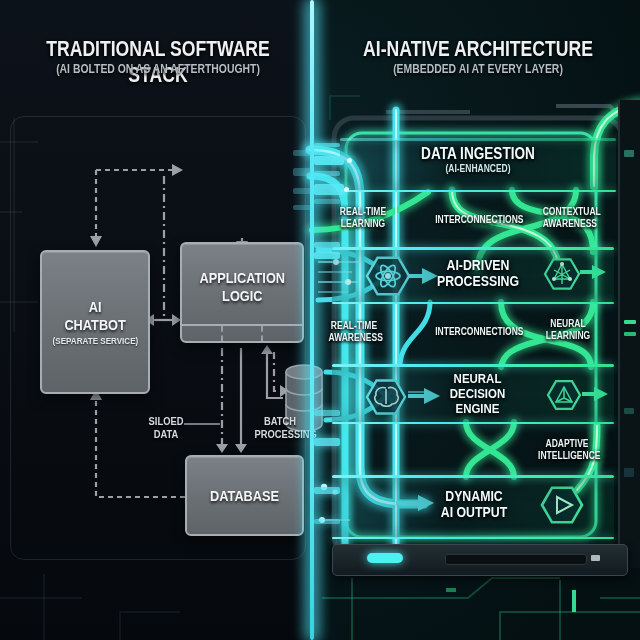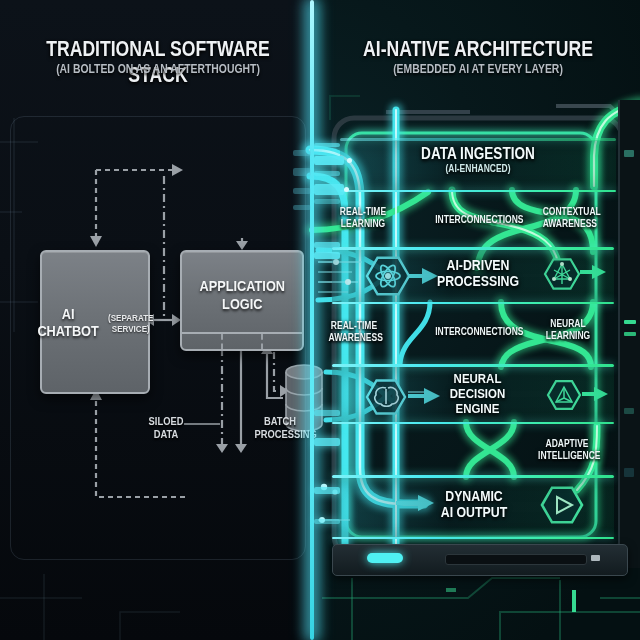--- a/index.html
+++ b/index.html
@@ -300,36 +300,39 @@
 
   <div class="abs" id="left-frame"></div>
 
   <div class="abs main-title cx80 pre" style="left:8px;top:36px;width:300px">TRADITIONAL SOFTWARE STACK</div>
   <div class="abs sub-title cx80 pre" style="left:8px;top:61px;width:300px">(AI BOLTED ON AS AN AFTERTHOUGHT)</div>
 
   <div class="abs main-title cx80 pre" style="left:330px;top:36px;width:296px">AI-NATIVE ARCHITECTURE</div>
   <div class="abs sub-title cx80 pre" style="left:330px;top:61px;width:296px">(EMBEDDED AI AT EVERY LAYER)</div>
 
 
-  <div class="abs gbox" style="left:180px;top:250px;width:120px;height:97px">
+  <div class="abs gbox" style="left:180px;top:242px;width:120px;height:97px">
     <div class="lbl pre cx85" style="margin-bottom:12px">APPLICATION
 LOGIC</div>
     <div class="al-footer">
         <div></div>
         <div></div>
         <div></div>
       </div>
   </div>
 
-  <div class="abs gbox" style="left:40px;top:250px;width:106px;height:140px;flex-direction:row">
+  <div class="abs gbox" style="left:40px;top:250px;width:106px;height:140px;flex-direction:column">
     <div class="lbl pre cx85">AI
 CHATBOT</div>
     <div class="sublbl cx85">(SEPARATE SERVICE)</div>
   </div>
 
+  <div class="abs gbox" style="left:185px;top:455px;width:115px;height:77px">
+    <div class="lbl pre cx85">DATABASE</div>
+  </div>
 
   <div class="abs ann pre cx85" style="left:138px;top:415px;width:56px">SILOED
 DATA</div>
   <div class="abs ann pre cx85" style="left:250px;top:415px;width:60px">BATCH
 PROCESSING</div>
 
   <div class="abs band" style="left:340px;top:140px;width:276px;height:50px">
     <div class="bline" style="top:-2px;opacity:.55"></div>
     <div class="bline" style="bottom:-2px"></div>
   </div>

